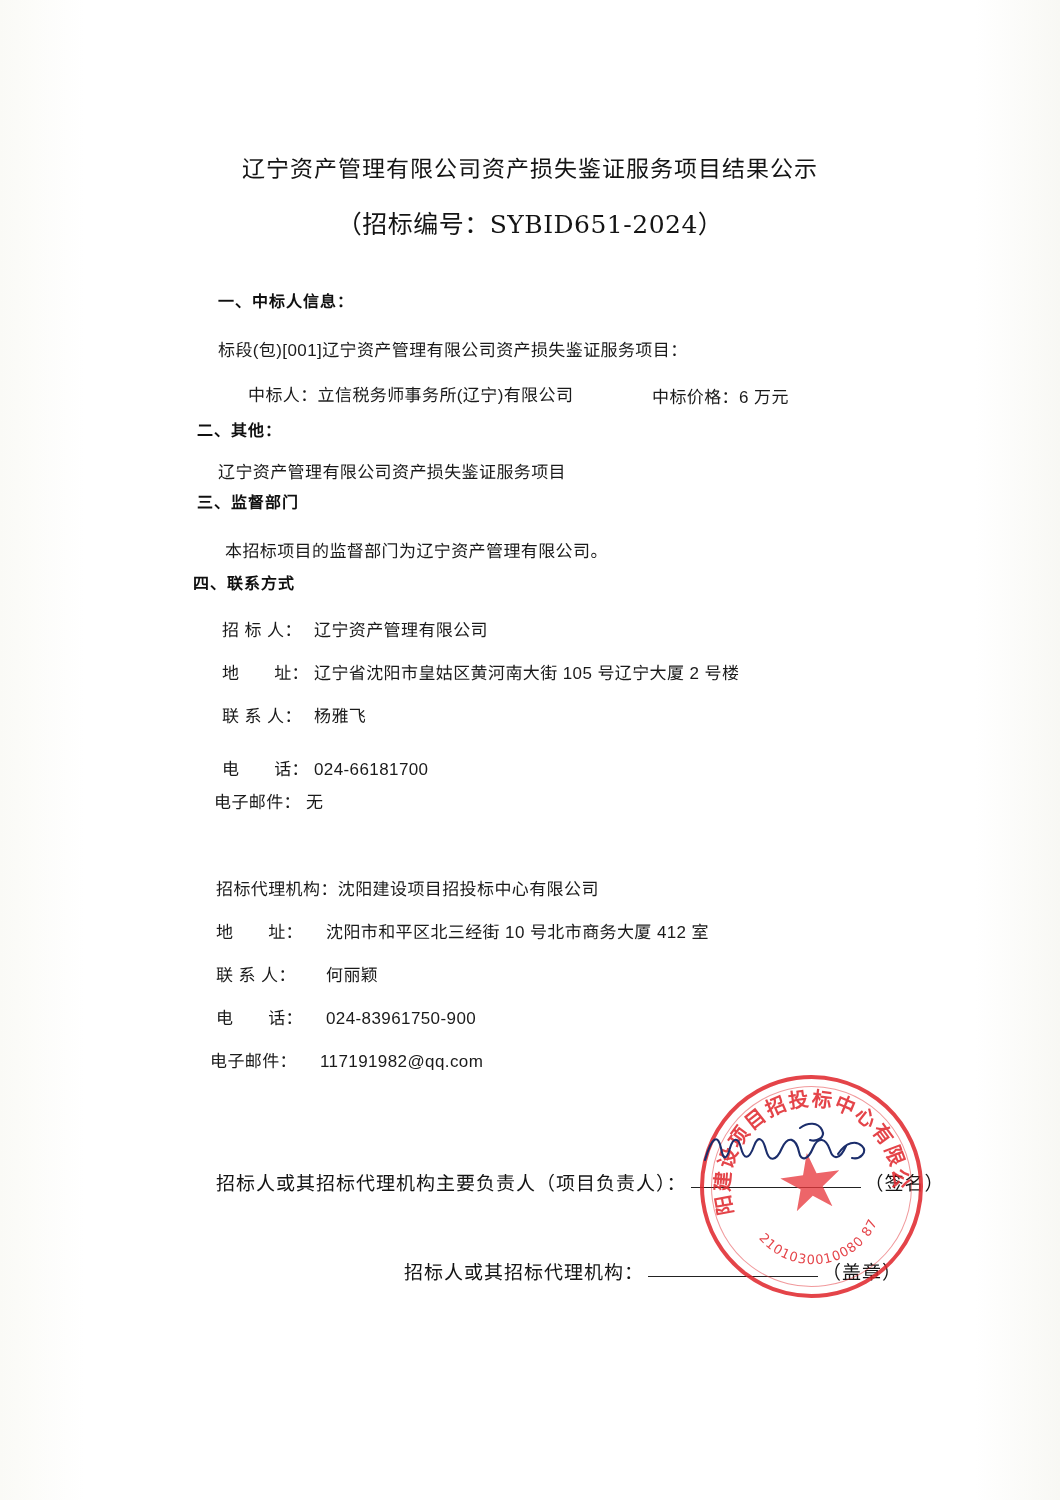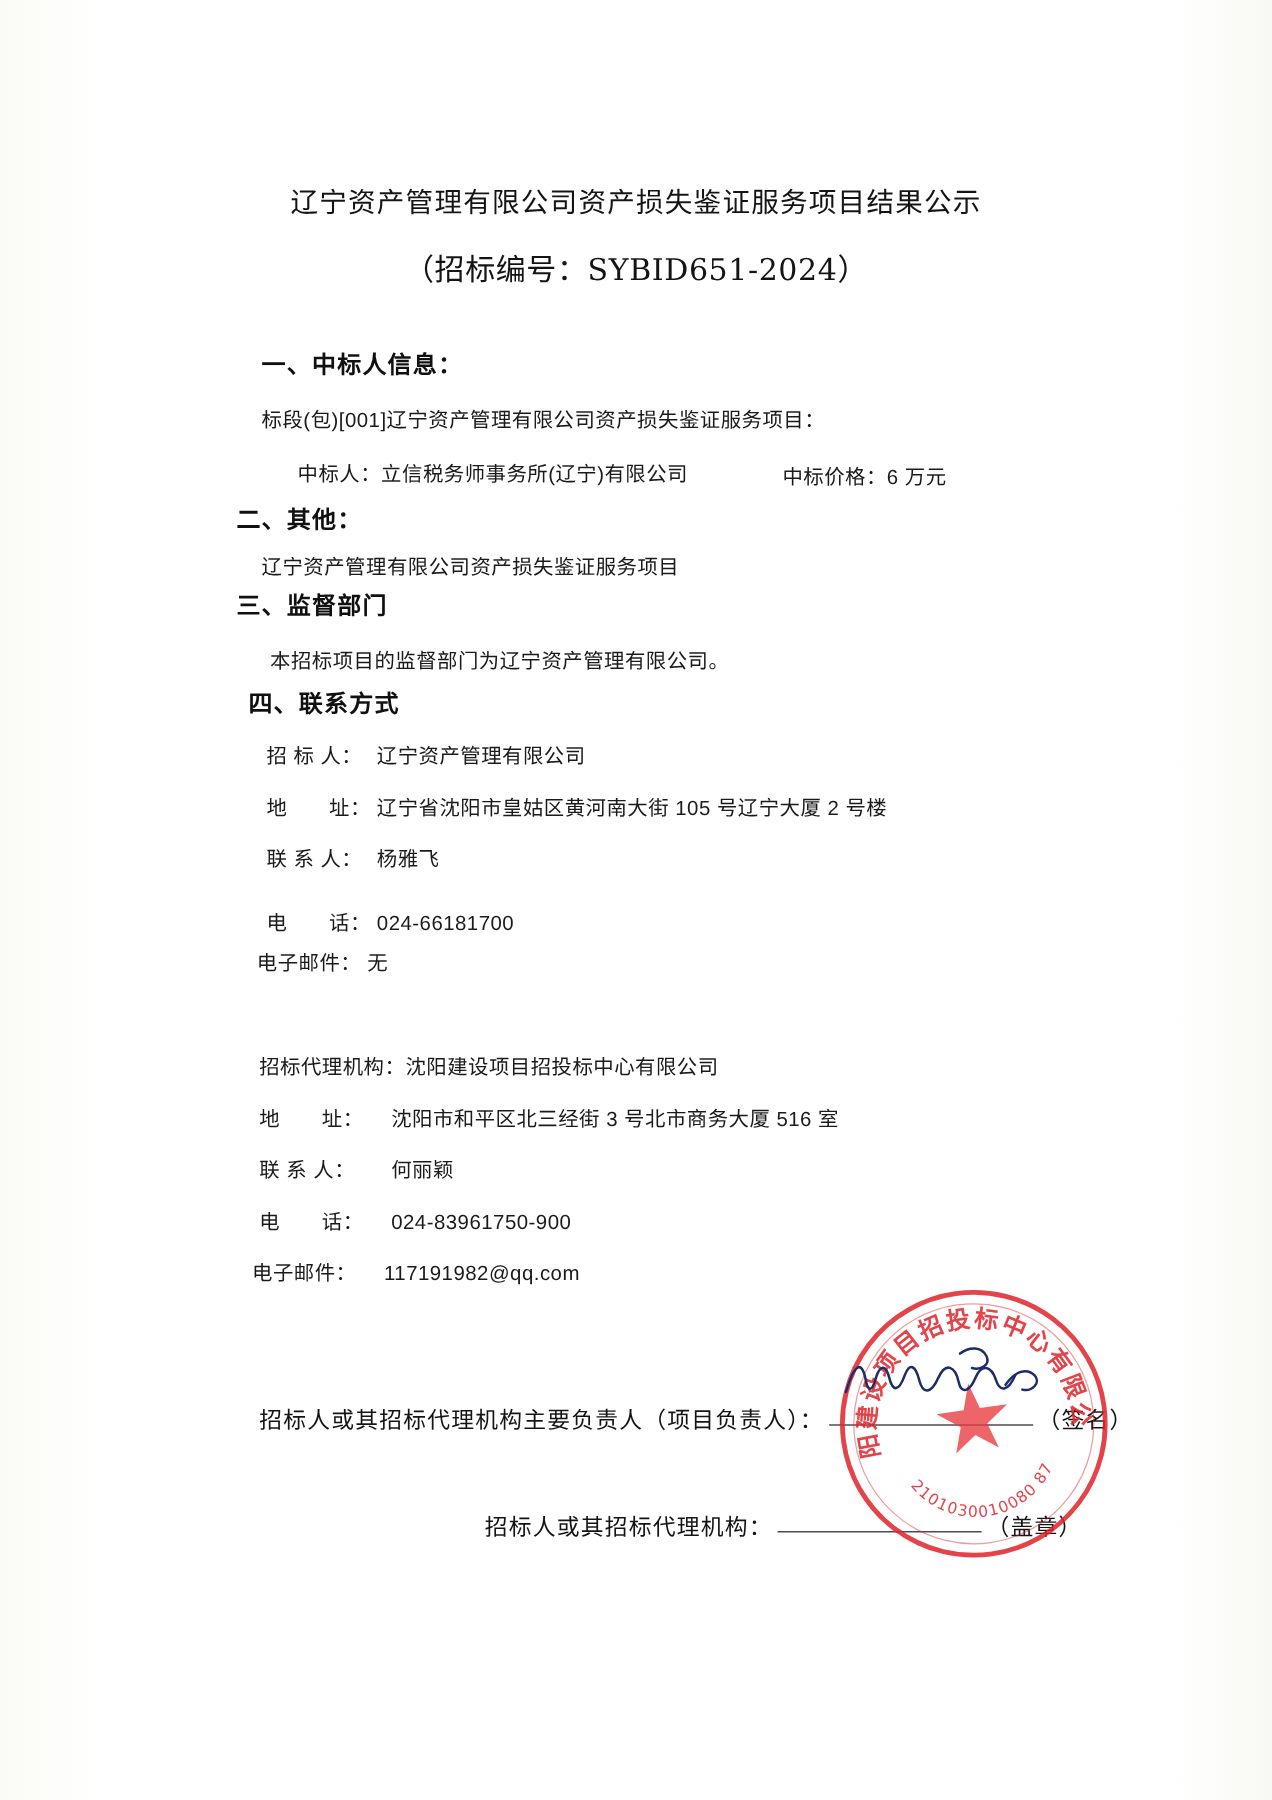--- a/index.html
+++ b/index.html
@@ -47,21 +47,21 @@
   .doc-subtitle {
     margin-top: 20px;
     font-size: 25px;
     letter-spacing: 0.5px;
     color: #141414;
     font-family: "DejaVu Serif", "Liberation Serif", serif;
   }
 
   .section-heading {
     position: absolute;
-    font-size: 20px;
+    font-size: 16px;
     font-weight: bold;
     letter-spacing: 1px;
     color: #101010;
     font-family: "DejaVu Sans", "Liberation Sans", sans-serif;
   }
   .body-line {
     position: absolute;
     font-size: 17px;
     letter-spacing: 0.4px;
     color: #1a1a1a;
@@ -185,21 +185,21 @@
     <div class="body-line" style="left:218px; top:336px;">标段(包)[001]辽宁资产管理有限公司资产损失鉴证服务项目：</div>
     <div class="body-line" style="left:248px; top:381px;">中标人：立信税务师事务所(辽宁)有限公司</div>
     <div class="body-line" style="left:652px; top:383px;">中标价格：6 万元</div>
 
     <div class="section-heading" style="left:197px; top:417px;">二、其他：</div>
     <div class="body-line" style="left:218px; top:458px;">辽宁资产管理有限公司资产损失鉴证服务项目</div>
 
     <div class="section-heading" style="left:197px; top:489px;">三、监督部门</div>
     <div class="body-line" style="left:225px; top:537px;">本招标项目的监督部门为辽宁资产管理有限公司。</div>
 
-    <div class="section-heading" style="left:207px; top:570px;">四、联系方式</div>
+    <div class="section-heading" style="left:193px; top:570px;">四、联系方式</div>
 
     <div class="body-line" style="left:222px; top:616px;">
       <span class="label-col">招 标 人：</span><span>辽宁资产管理有限公司</span>
     </div>
     <div class="body-line" style="left:222px; top:659px;">
       <span class="label-col">地　　址：</span><span>辽宁省沈阳市皇姑区黄河南大街 105 号辽宁大厦 2 号楼</span>
     </div>
     <div class="body-line" style="left:222px; top:702px;">
       <span class="label-col">联 系 人：</span><span>杨雅飞</span>
     </div>
@@ -207,21 +207,21 @@
       <span class="label-col">电　　话：</span><span>024-66181700</span>
     </div>
     <div class="body-line" style="left:214px; top:788px;">
       <span class="label-col">电子邮件：</span><span>无</span>
     </div>
 
     <div class="body-line" style="left:216px; top:875px;">
       <span>招标代理机构：</span><span>沈阳建设项目招投标中心有限公司</span>
     </div>
     <div class="body-line" style="left:216px; top:918px;">
-      <span class="label-col wide">地　　址：</span><span>沈阳市和平区北三经街 3 号北市商务大厦 516 室</span>
+      <span class="label-col wide">地　　址：</span><span>沈阳市和平区北三经街 10 号北市商务大厦 412 室</span>
     </div>
     <div class="body-line" style="left:216px; top:961px;">
       <span class="label-col wide">联 系 人：</span><span>何丽颖</span>
     </div>
     <div class="body-line" style="left:216px; top:1004px;">
       <span class="label-col wide">电　　话：</span><span>024-83961750-900</span>
     </div>
     <div class="body-line" style="left:210px; top:1047px;">
       <span class="label-col wide">电子邮件：</span><span>117191982@qq.com</span>
     </div>

